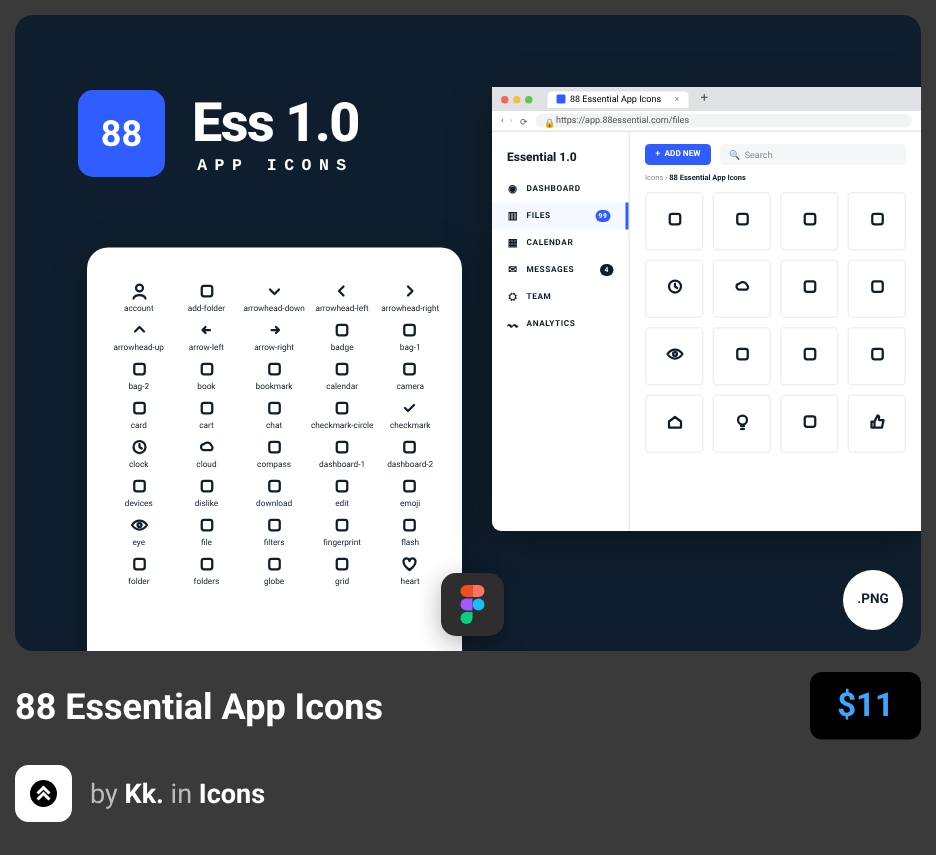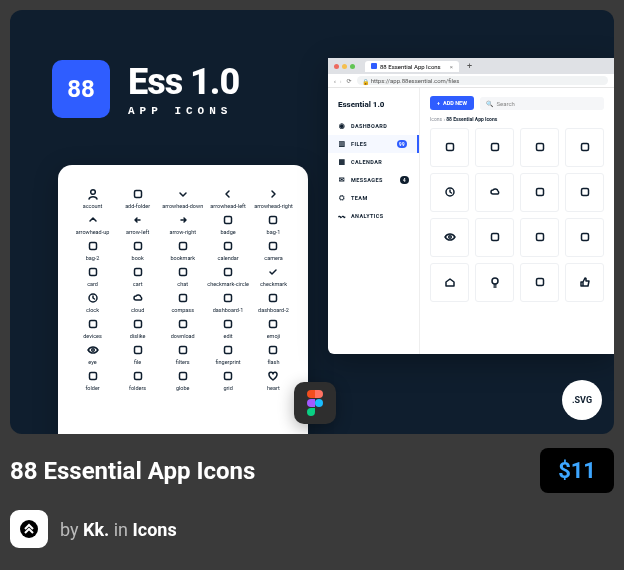--- a/index.html
+++ b/index.html
@@ -4,21 +4,21 @@
 <style>
   * { box-sizing: border-box; margin: 0; padding: 0; }
   body { width: 624px; height: 570px; background: #3a3a3a; font-family: -apple-system, BlinkMacSystemFont, "Segoe UI", Roboto, sans-serif; overflow: hidden; }
 
   
   .card { position: absolute; left: 10px; top: 10px; width: 604px; height: 424px; background: #0f1e2e; border-radius: 12px; overflow: hidden; }
 
   
   .hero { position: absolute; left: 42px; top: 50px; display: flex; align-items: center; gap: 18px; }
   .badge88 { width: 58px; height: 58px; background: #2f5dff; border-radius: 10px; color: #fff; font-weight: 700; font-size: 24px; display: flex; align-items: center; justify-content: center; }
-  .herotxt { color: #fff; }
+  .herotxt { color: #fff; text-align: center; }
   .herotxt .t1 { font-size: 36px; font-weight: 800; letter-spacing: -1px; }
   .herotxt .t2 { font-size: 11px; font-weight: 600; letter-spacing: 5px; margin-top: 2px; font-family: Liberation Mono, monospace; }
 
   
   .sheet { position: absolute; left: 48px; top: 155px; width: 250px; height: 280px; background: #fff; border-radius: 14px 14px 0 0; padding: 22px 14px 10px; box-shadow: 0 6px 24px rgba(0,0,0,.25); }
   .grid { display: grid; grid-template-columns: repeat(5, 1fr); gap: 4px 4px; }
   .cell { display: flex; flex-direction: column; align-items: center; gap: 3px; }
   .cell .ic { width: 13px; height: 13px; color: #0f1e2e; display:flex; align-items:center; justify-content:center; font-size:11px; }
   .cell .lbl { font-size: 5.5px; color: #0f1e2e; text-align: center; white-space: nowrap; }
 
@@ -573,21 +573,21 @@
     <svg width="18" height="26" viewBox="0 0 18 26">
       <circle cx="13" cy="13" r="4" fill="#1abcfe"></circle>
       <path d="M5 0h4v8H5a4 4 0 010-8z" fill="#f24e1e"></path>
       <path d="M9 0h4a4 4 0 010 8H9z" fill="#ff7262"></path>
       <path d="M5 9h4v8H5a4 4 0 010-8z" fill="#a259ff"></path>
       <path d="M5 18h4v4a4 4 0 11-4-4z" fill="#0acf83"></path>
     </svg>
   </div>
 
   <div class="formats" id="formats">
-      <div class="fmt">.SVG</div>
+      <div class="fmt">.PNG</div>
     </div>
 </div>
 
 <div class="footer">
   <div class="ptitle">88 Essential App Icons</div>
   <div class="price">$11</div>
 </div>
 <div class="byline">
   <div class="avatar">
     <svg width="20" height="20" viewBox="0 0 20 20">

